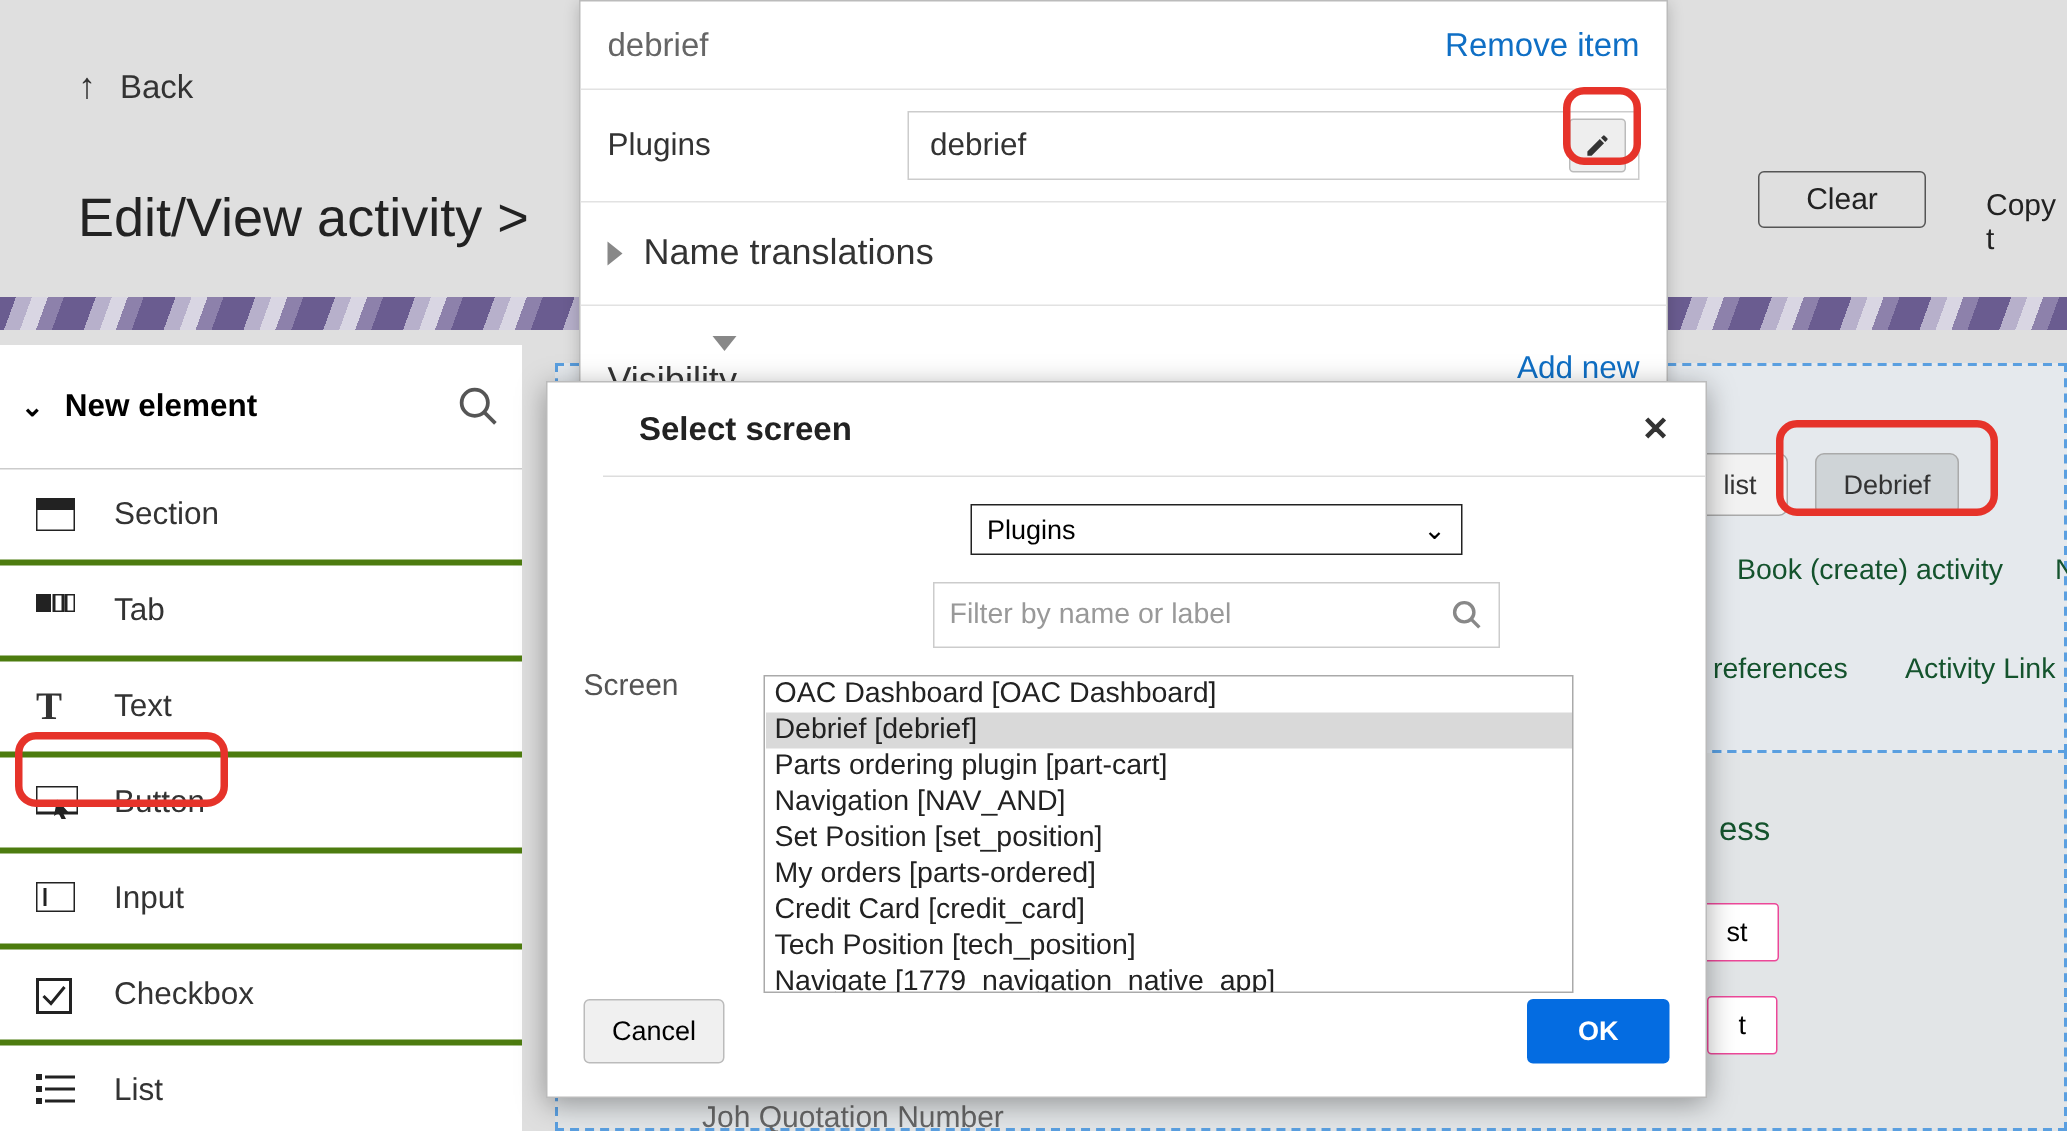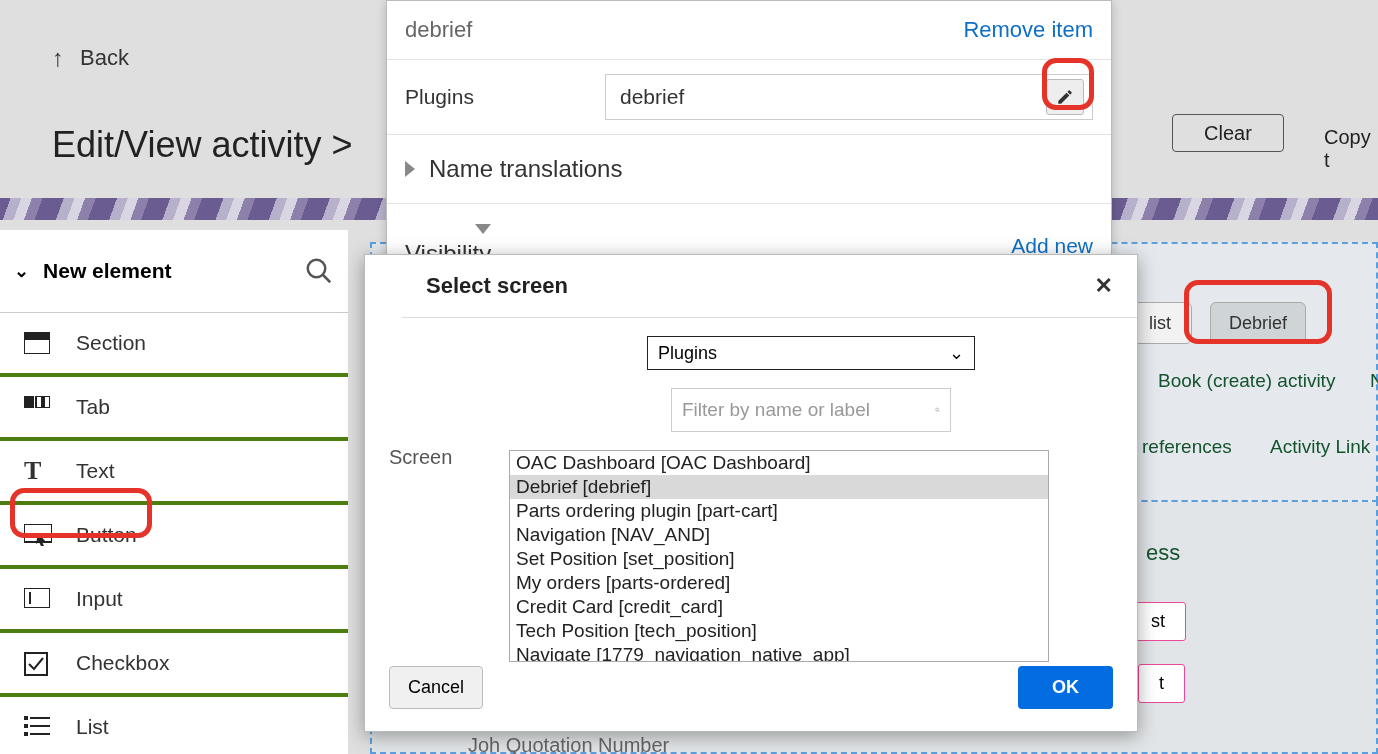--- a/index.html
+++ b/index.html
@@ -59,21 +59,21 @@
 
 
 .dialog { position: absolute; top: 254px; left: 364px; width: 774px; height: 478px; background: #fff; border: 1px solid #bbb; box-shadow: 0 4px 18px rgba(0,0,0,0.35); z-index: 10; }
 .dialog-header { display: flex; justify-content: space-between; align-items: center; padding: 18px 24px; border-bottom: 1px solid #ddd; margin-left: 37px; }
 .dialog-title { font-size: 22px; font-weight: bold; color: #222; }
 .dialog-close { font-size: 22px; color: #333; cursor: pointer; font-weight: bold; }
 .dialog-body { padding: 18px 24px 6px 24px; display: flex; gap: 30px; }
 .dialog-left-lbl { font-size: 20px; color: #555; padding-top: 110px; width: 90px; }
 .dialog-right { flex: 1; display: flex; flex-direction: column; align-items: center; gap: 18px; }
 .plugins-select { width: 328px; height: 34px; border: 1px solid #222; display: flex; align-items: center; justify-content: space-between; padding: 0 10px; font-size: 18px; }
-.filter-wrap { width: 280px; height: 44px; border: 1px solid #ccc; display: flex; align-items: center; padding: 0 10px; gap: 8px; }
+.filter-wrap { width: 378px; height: 44px; border: 1px solid #ccc; display: flex; align-items: center; padding: 0 10px; gap: 8px; }
 .filter-inp { border: none; outline: none; flex: 1; font-size: 19px; color: #333; }
 .filter-inp::placeholder { color: #999; }
 .list-box { width: 540px; height: 212px; border: 1px solid #aaa; overflow: auto; align-self: stretch; margin-left: 0; }
 .list-item { padding: 1px 6px; font-size: 19px; color: #222; cursor: pointer; }
 .list-item.selected { background: #d9d9d9; }
 .dialog-footer { position: absolute; bottom: 10px; left: 0; right: 0; display: flex; justify-content: space-between; padding: 12px 24px; }
 .btn-cancel { padding: 10px 18px; border: 1px solid #bbb; background: #f0f0f0; border-radius: 4px; font-size: 18px; }
 .btn-ok { padding: 10px 34px; background: #046ce1; color: #fff; border: none; border-radius: 4px; font-size: 18px; font-weight: bold; }
 
 svg { display: block; }

